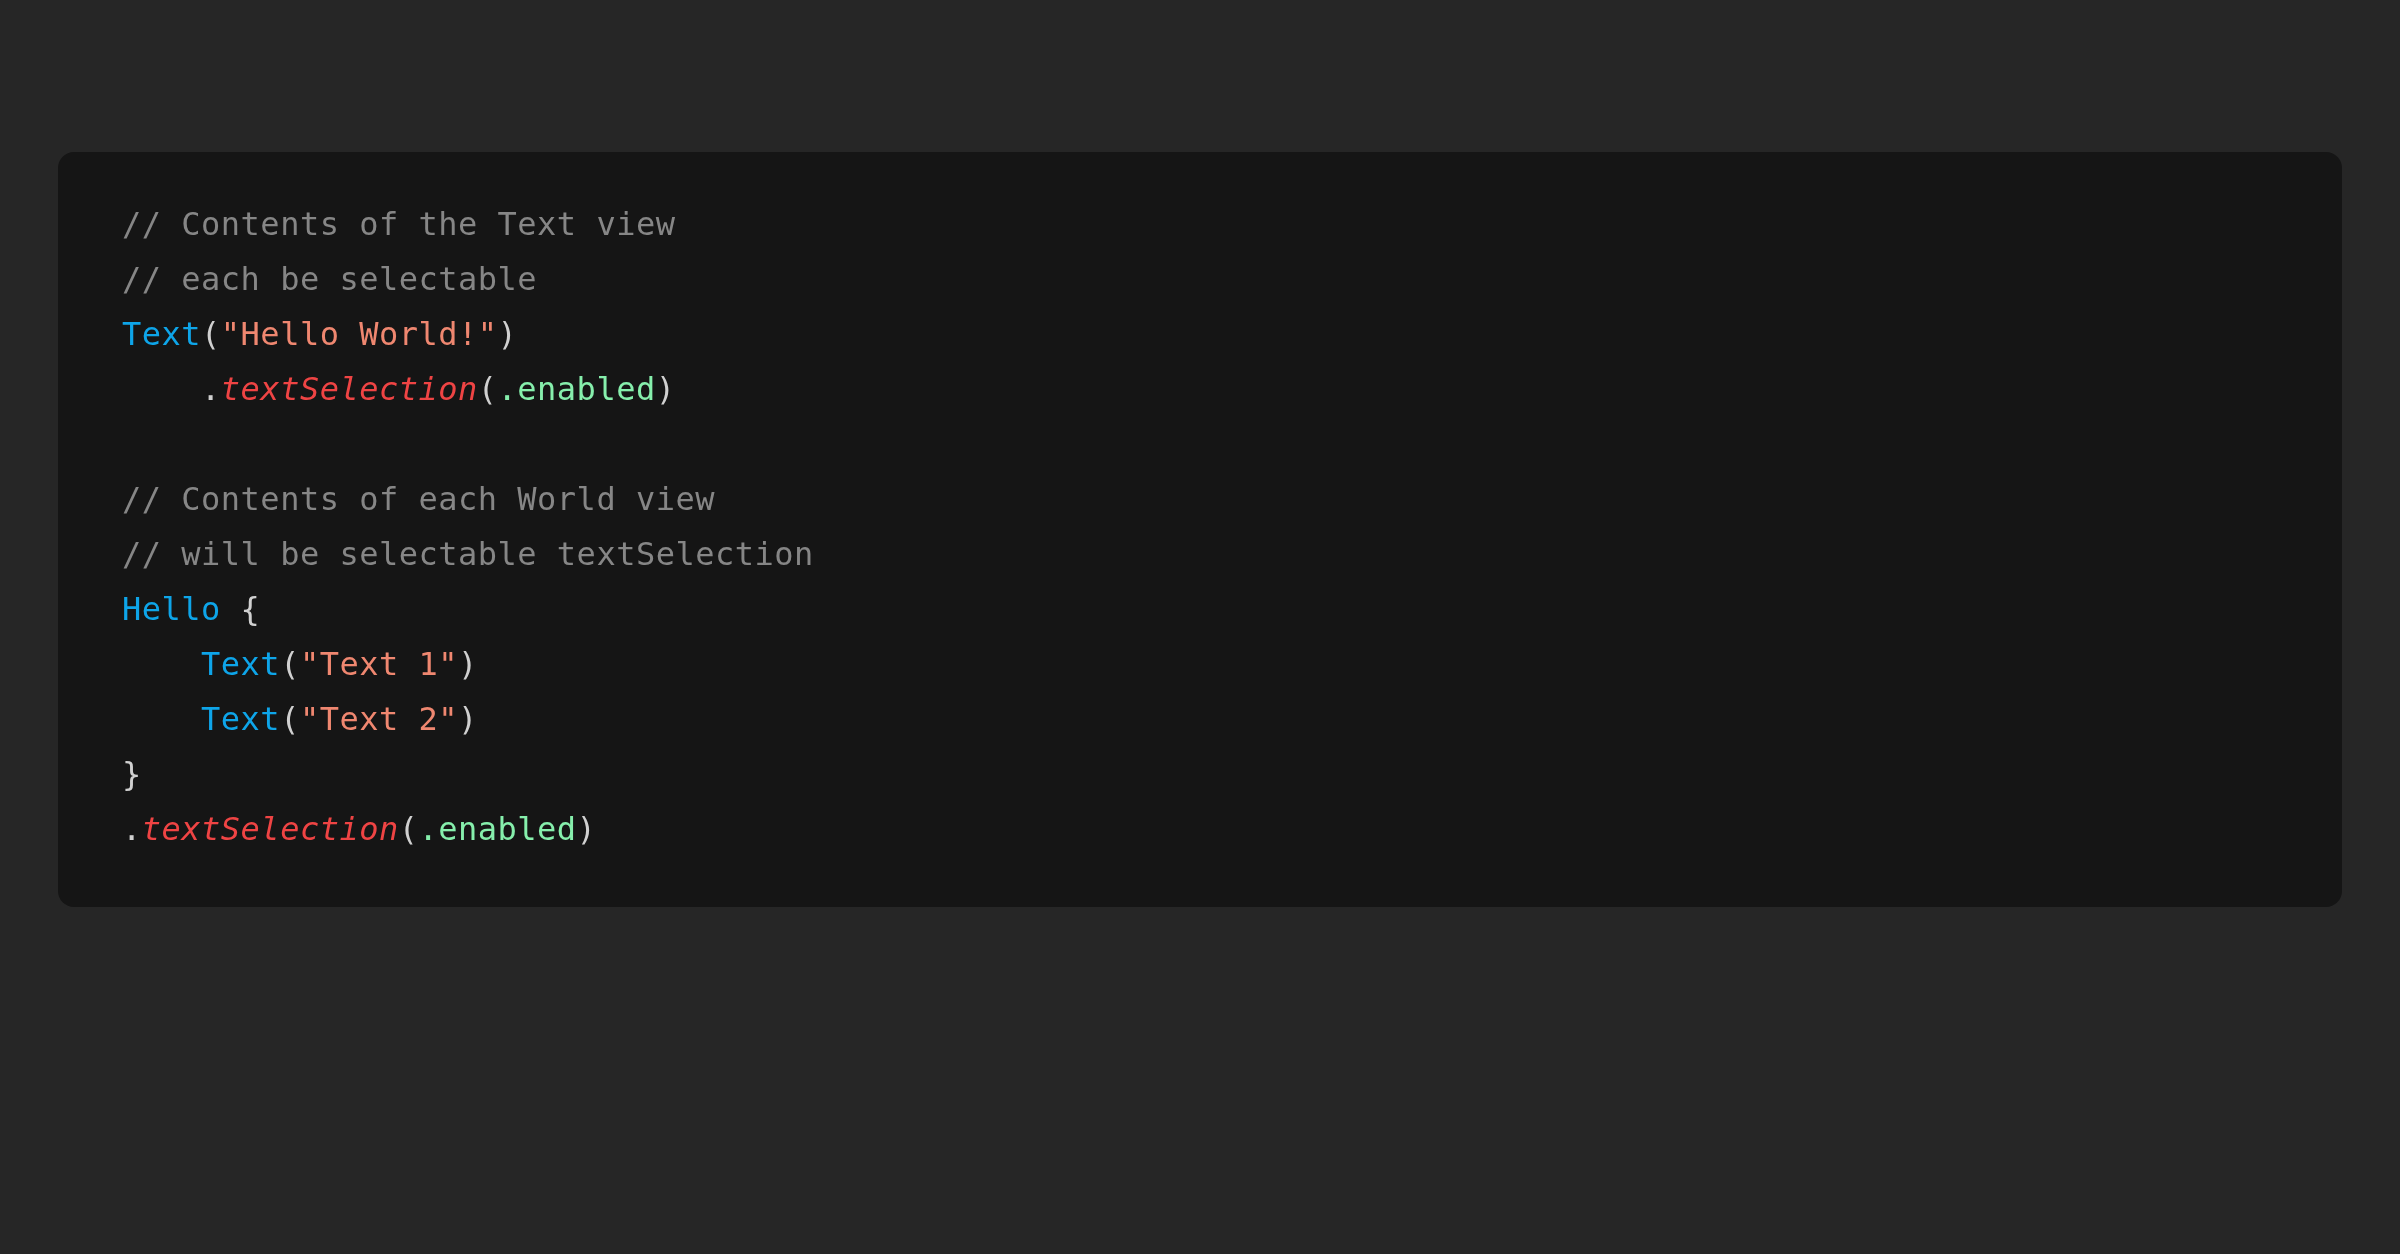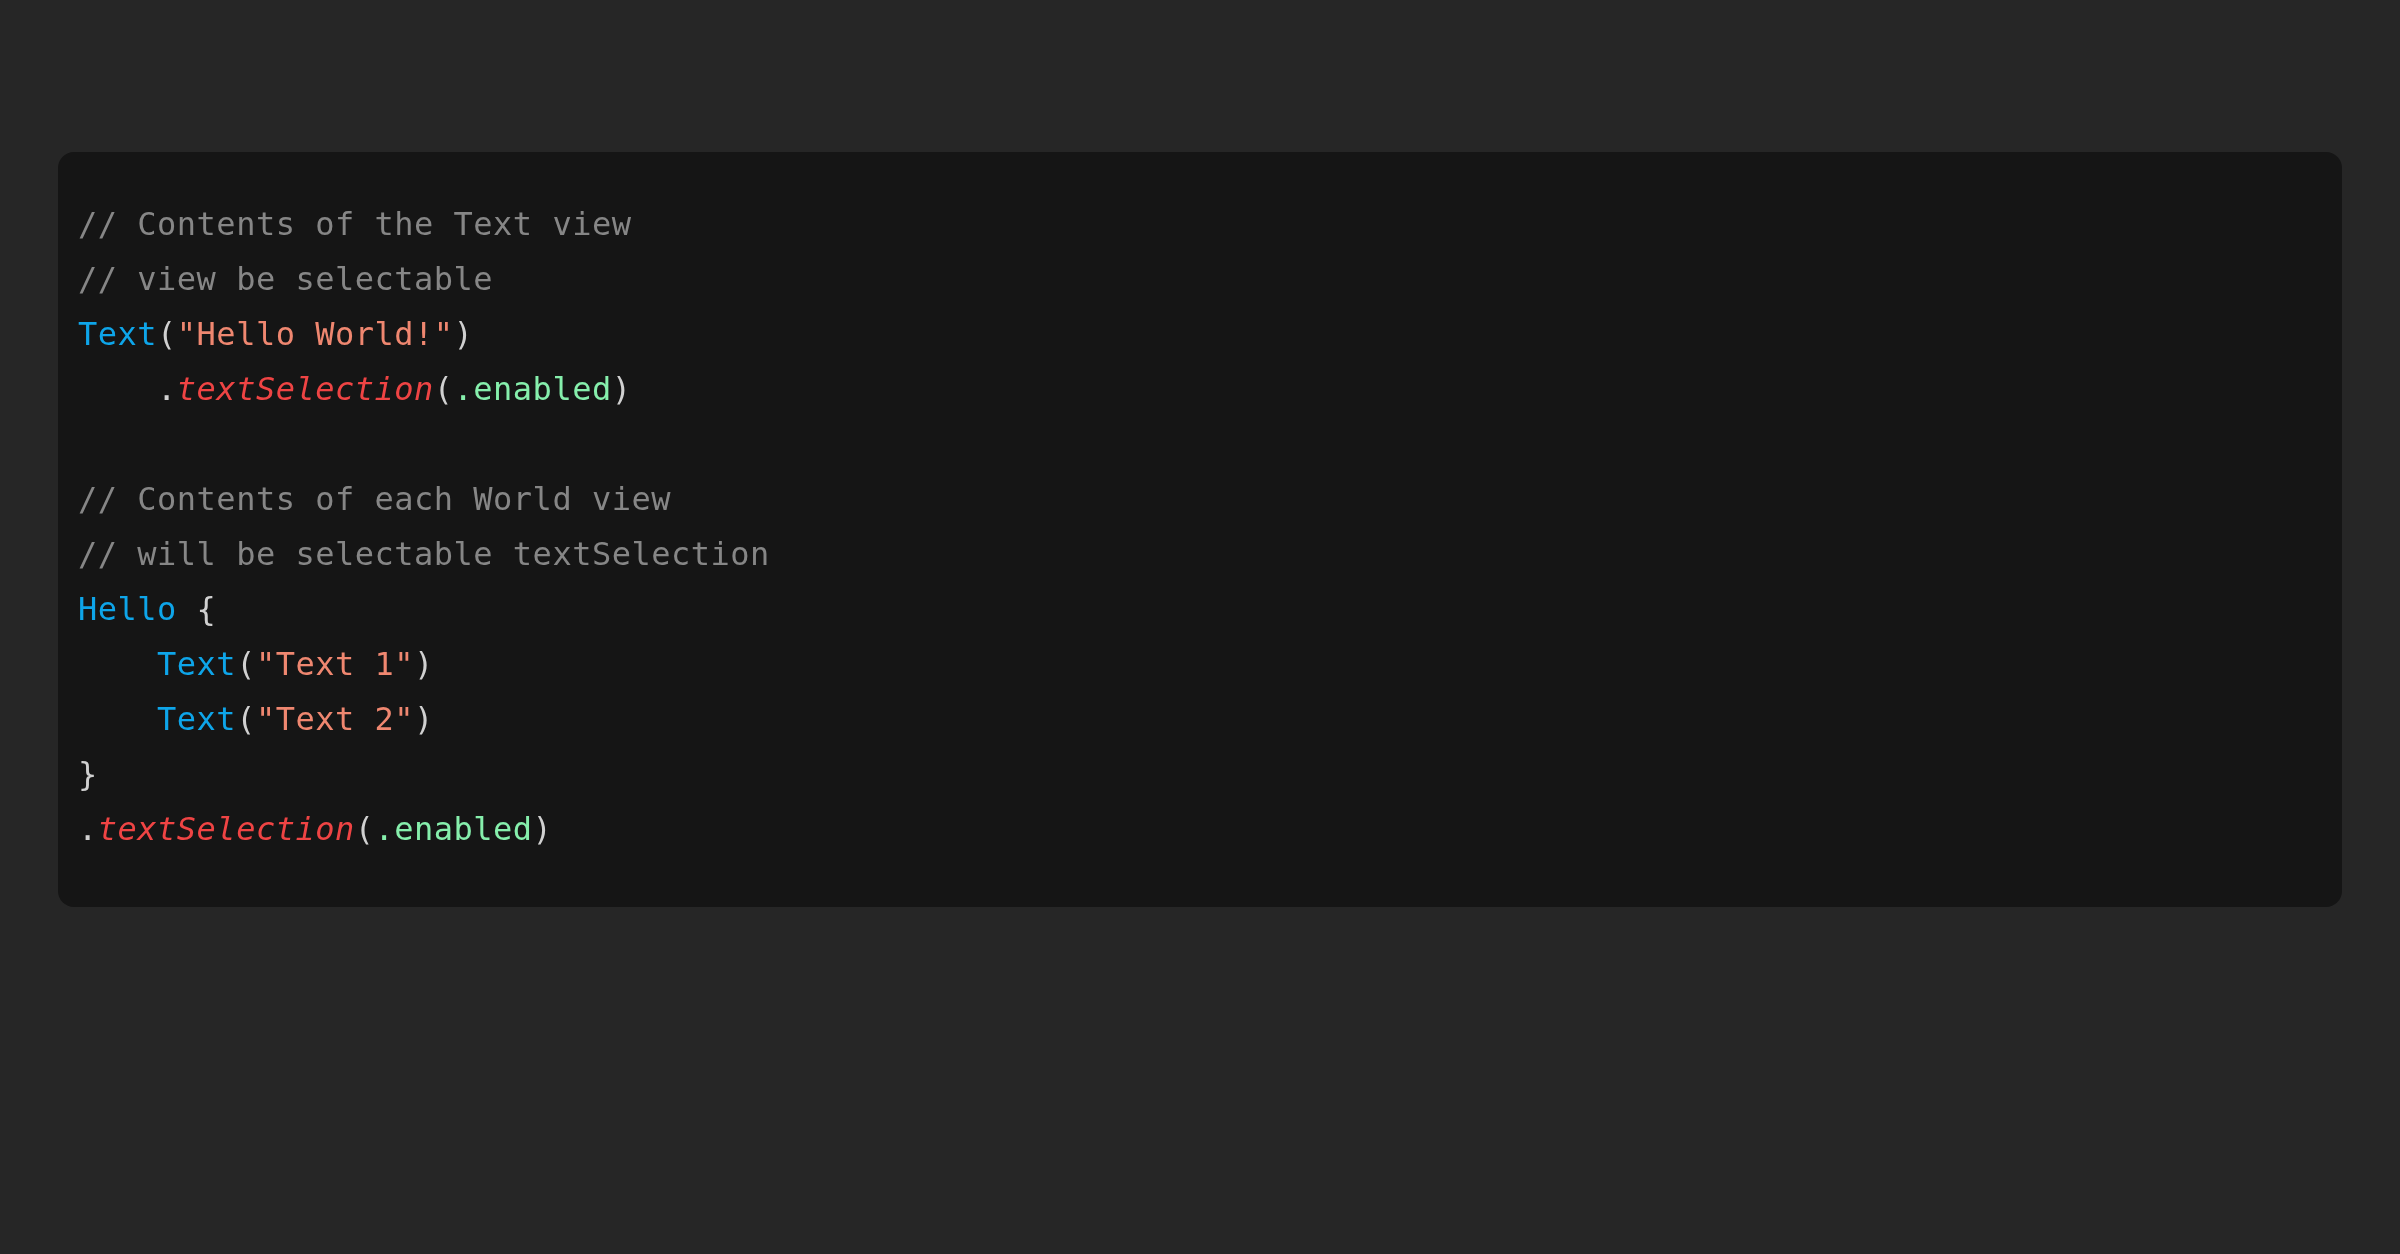--- a/index.html
+++ b/index.html
@@ -14,21 +14,21 @@
       font-family: ui-monospace, 'SF Mono', 'Menlo', 'Monaco', 'Consolas', monospace;
       display: flex;
       align-items: flex-start;
       justify-content: flex-start;
       padding-top: 152px;
       padding-left: 58px;
     }
     .code-block {
       background: #151515;
       border-radius: 16px;
-      padding: 45px 40px 50px 20px;
+      padding: 45px 40px 50px 64px;
       width: 2284px;
       font-size: 32px;
       line-height: 1.72;
       letter-spacing: 0.5px;
     }
     .line {
       white-space: pre;
       color: #d0d0d0;
     }
     .comment {
@@ -55,21 +55,21 @@
     }
     .brace {
       color: #d0d0d0;
     }
   </style>
 </head>
 <body>
 
 <div class="code-block">
   <div class="line"><span class="comment">// Contents of the Text view</span></div>
-  <div class="line"><span class="comment">// view be selectable</span></div>
+  <div class="line"><span class="comment">// each be selectable</span></div>
   <div class="line"><span class="type">Text</span><span class="paren">(</span><span class="string">"Hello World!"</span><span class="paren">)</span></div>
   <div class="line"><span>    </span><span class="dot">.</span><span class="method">textSelection</span><span class="paren">(</span><span class="arg">.enabled</span><span class="paren">)</span></div>
   <div class="line"><span></span>&nbsp;</div>
   <div class="line"><span class="comment">// Contents of each World view</span></div>
   <div class="line"><span class="comment">// will be selectable textSelection</span></div>
   <div class="line"><span class="type">Hello</span><span class="brace"> {</span></div>
   <div class="line"><span>    </span><span class="type">Text</span><span class="paren">(</span><span class="string">"Text 1"</span><span class="paren">)</span></div>
   <div class="line"><span>    </span><span class="type">Text</span><span class="paren">(</span><span class="string">"Text 2"</span><span class="paren">)</span></div>
   <div class="line"><span class="brace">}</span></div>
   <div class="line"><span class="dot">.</span><span class="method">textSelection</span><span class="paren">(</span><span class="arg">.enabled</span><span class="paren">)</span></div>

